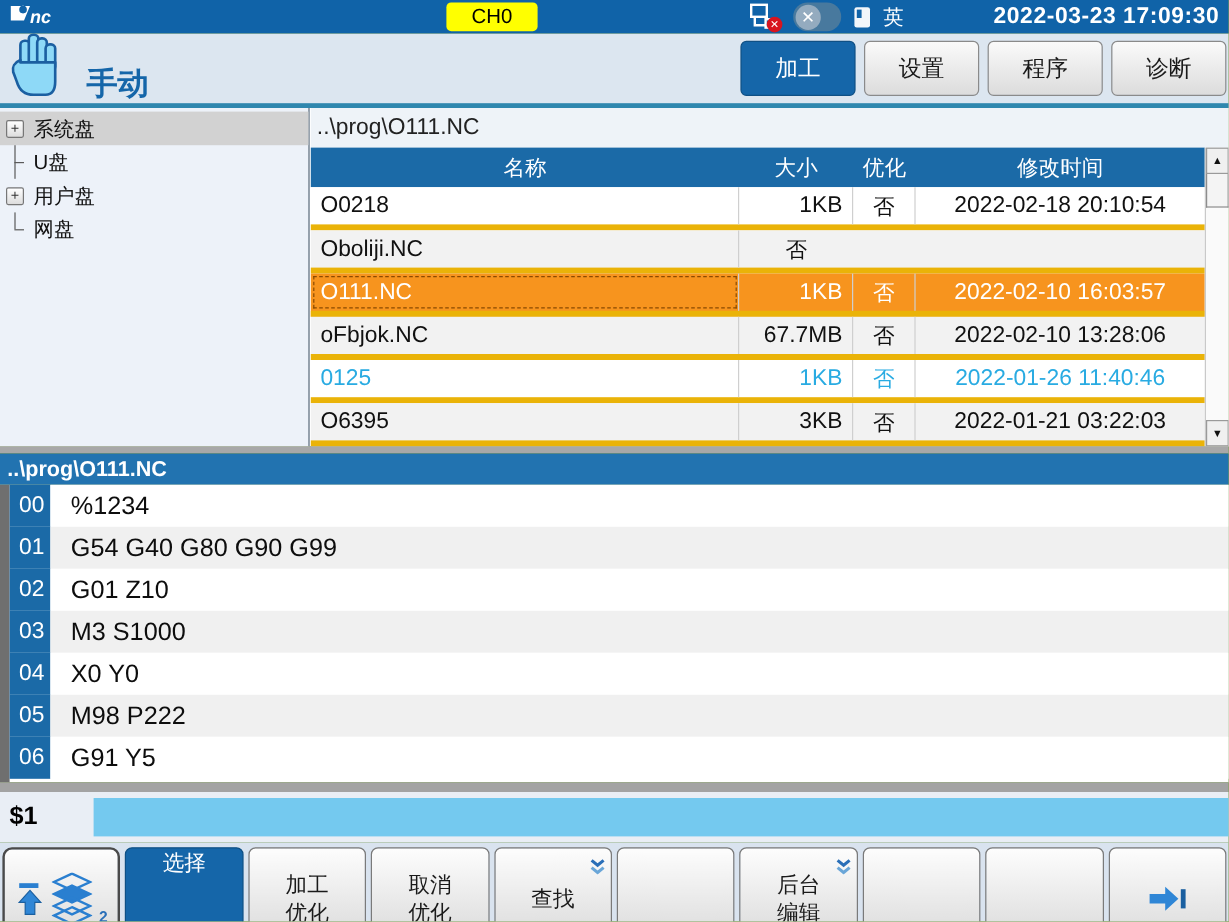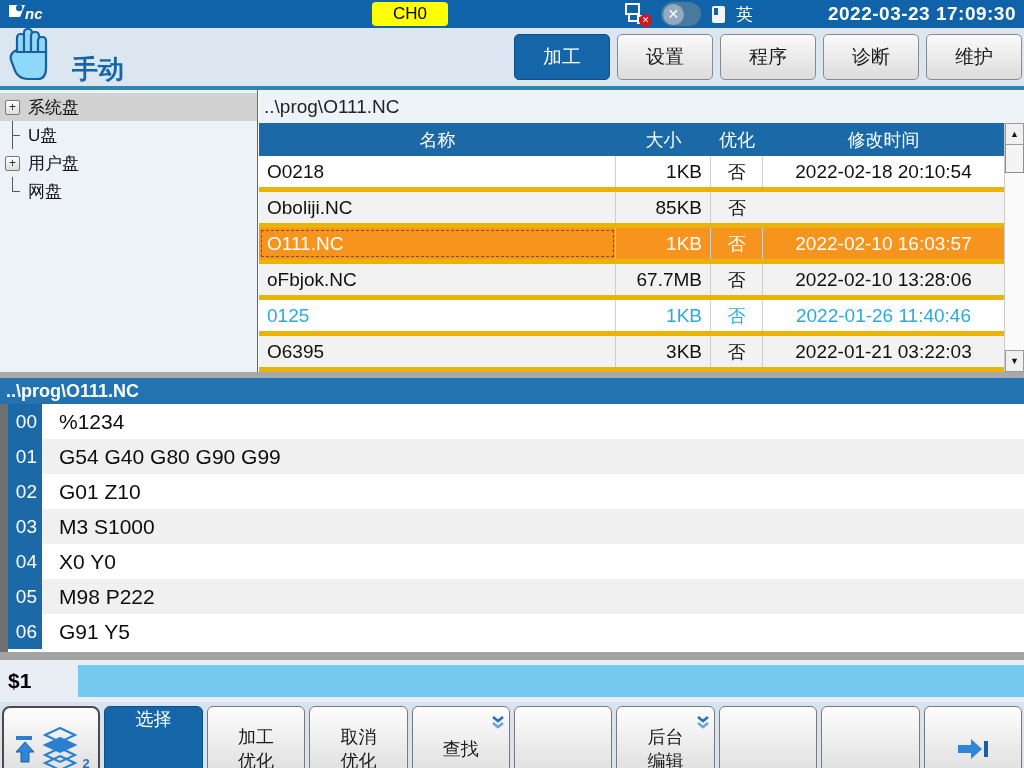--- a/index.html
+++ b/index.html
@@ -142,21 +142,20 @@
           <path d="M9 24 C4 26 2 30 3 34 L6 42 C8 49 12 53 20 53 L30 53 C36 53 38 48 38 42 L38 26 L9 26 Z"></path>
         </g>
       </svg>
     </span>
     <span class="mode-label">手动</span>
     <div class="tabs">
       <div class="tab active">加工</div>
       <div class="tab">设置</div>
       <div class="tab">程序</div>
       <div class="tab">诊断</div>
-      <div class="tab">维护</div>
     </div>
   </div>
 
   <div class="main">
     <div class="tree">
       <div class="tree-row selected">
         <span class="expander">+</span>
         <span>系统盘</span>
       </div>
       <div class="tree-row">
@@ -184,21 +183,20 @@
             <div>修改时间</div>
           </div>
           <div class="t-row">
             <div class="c-name">O0218</div>
             <div class="c-size">1KB</div>
             <div class="c-opt">否</div>
             <div class="c-date">2022-02-18 20:10:54</div>
           </div>
           <div class="t-row">
             <div class="c-name">Oboliji.NC</div>
-            <div class="c-size">85KB</div>
             <div class="c-opt">否</div>
           </div>
           <div class="t-row selected">
             <div class="c-name">O111.NC</div>
             <div class="c-size">1KB</div>
             <div class="c-opt">否</div>
             <div class="c-date">2022-02-10 16:03:57</div>
           </div>
           <div class="t-row">
             <div class="c-name">oFbjok.NC</div>

